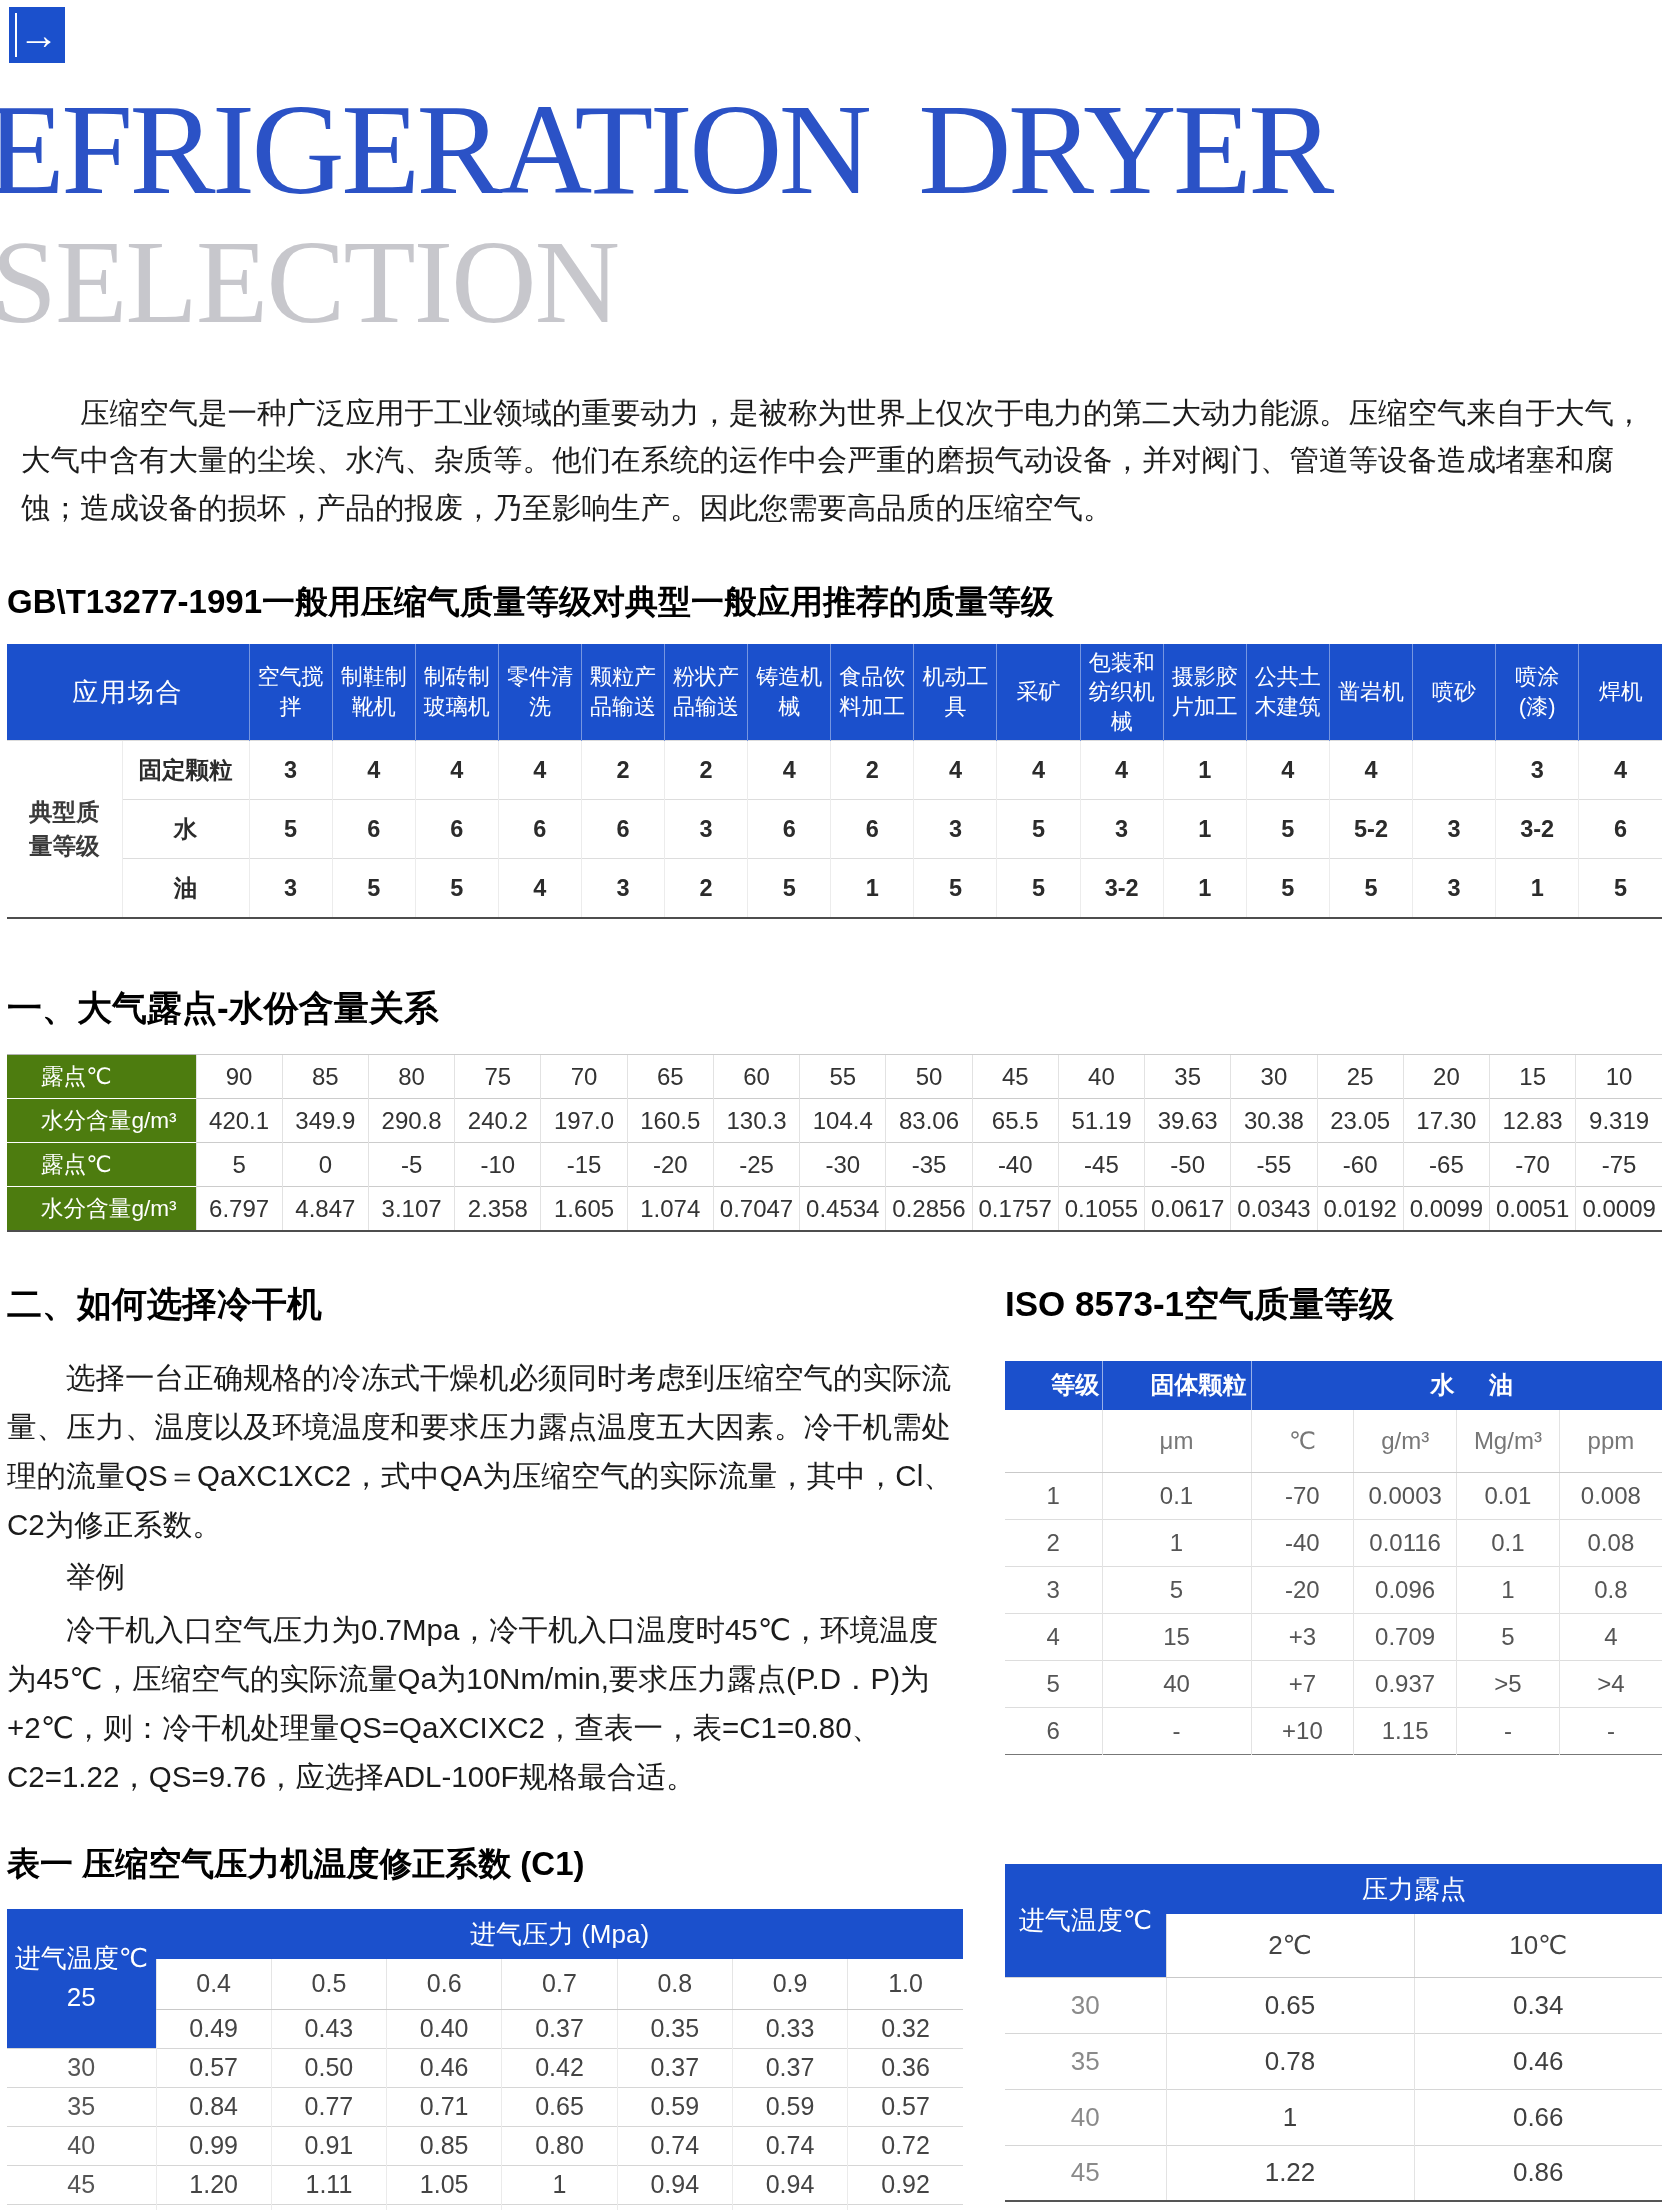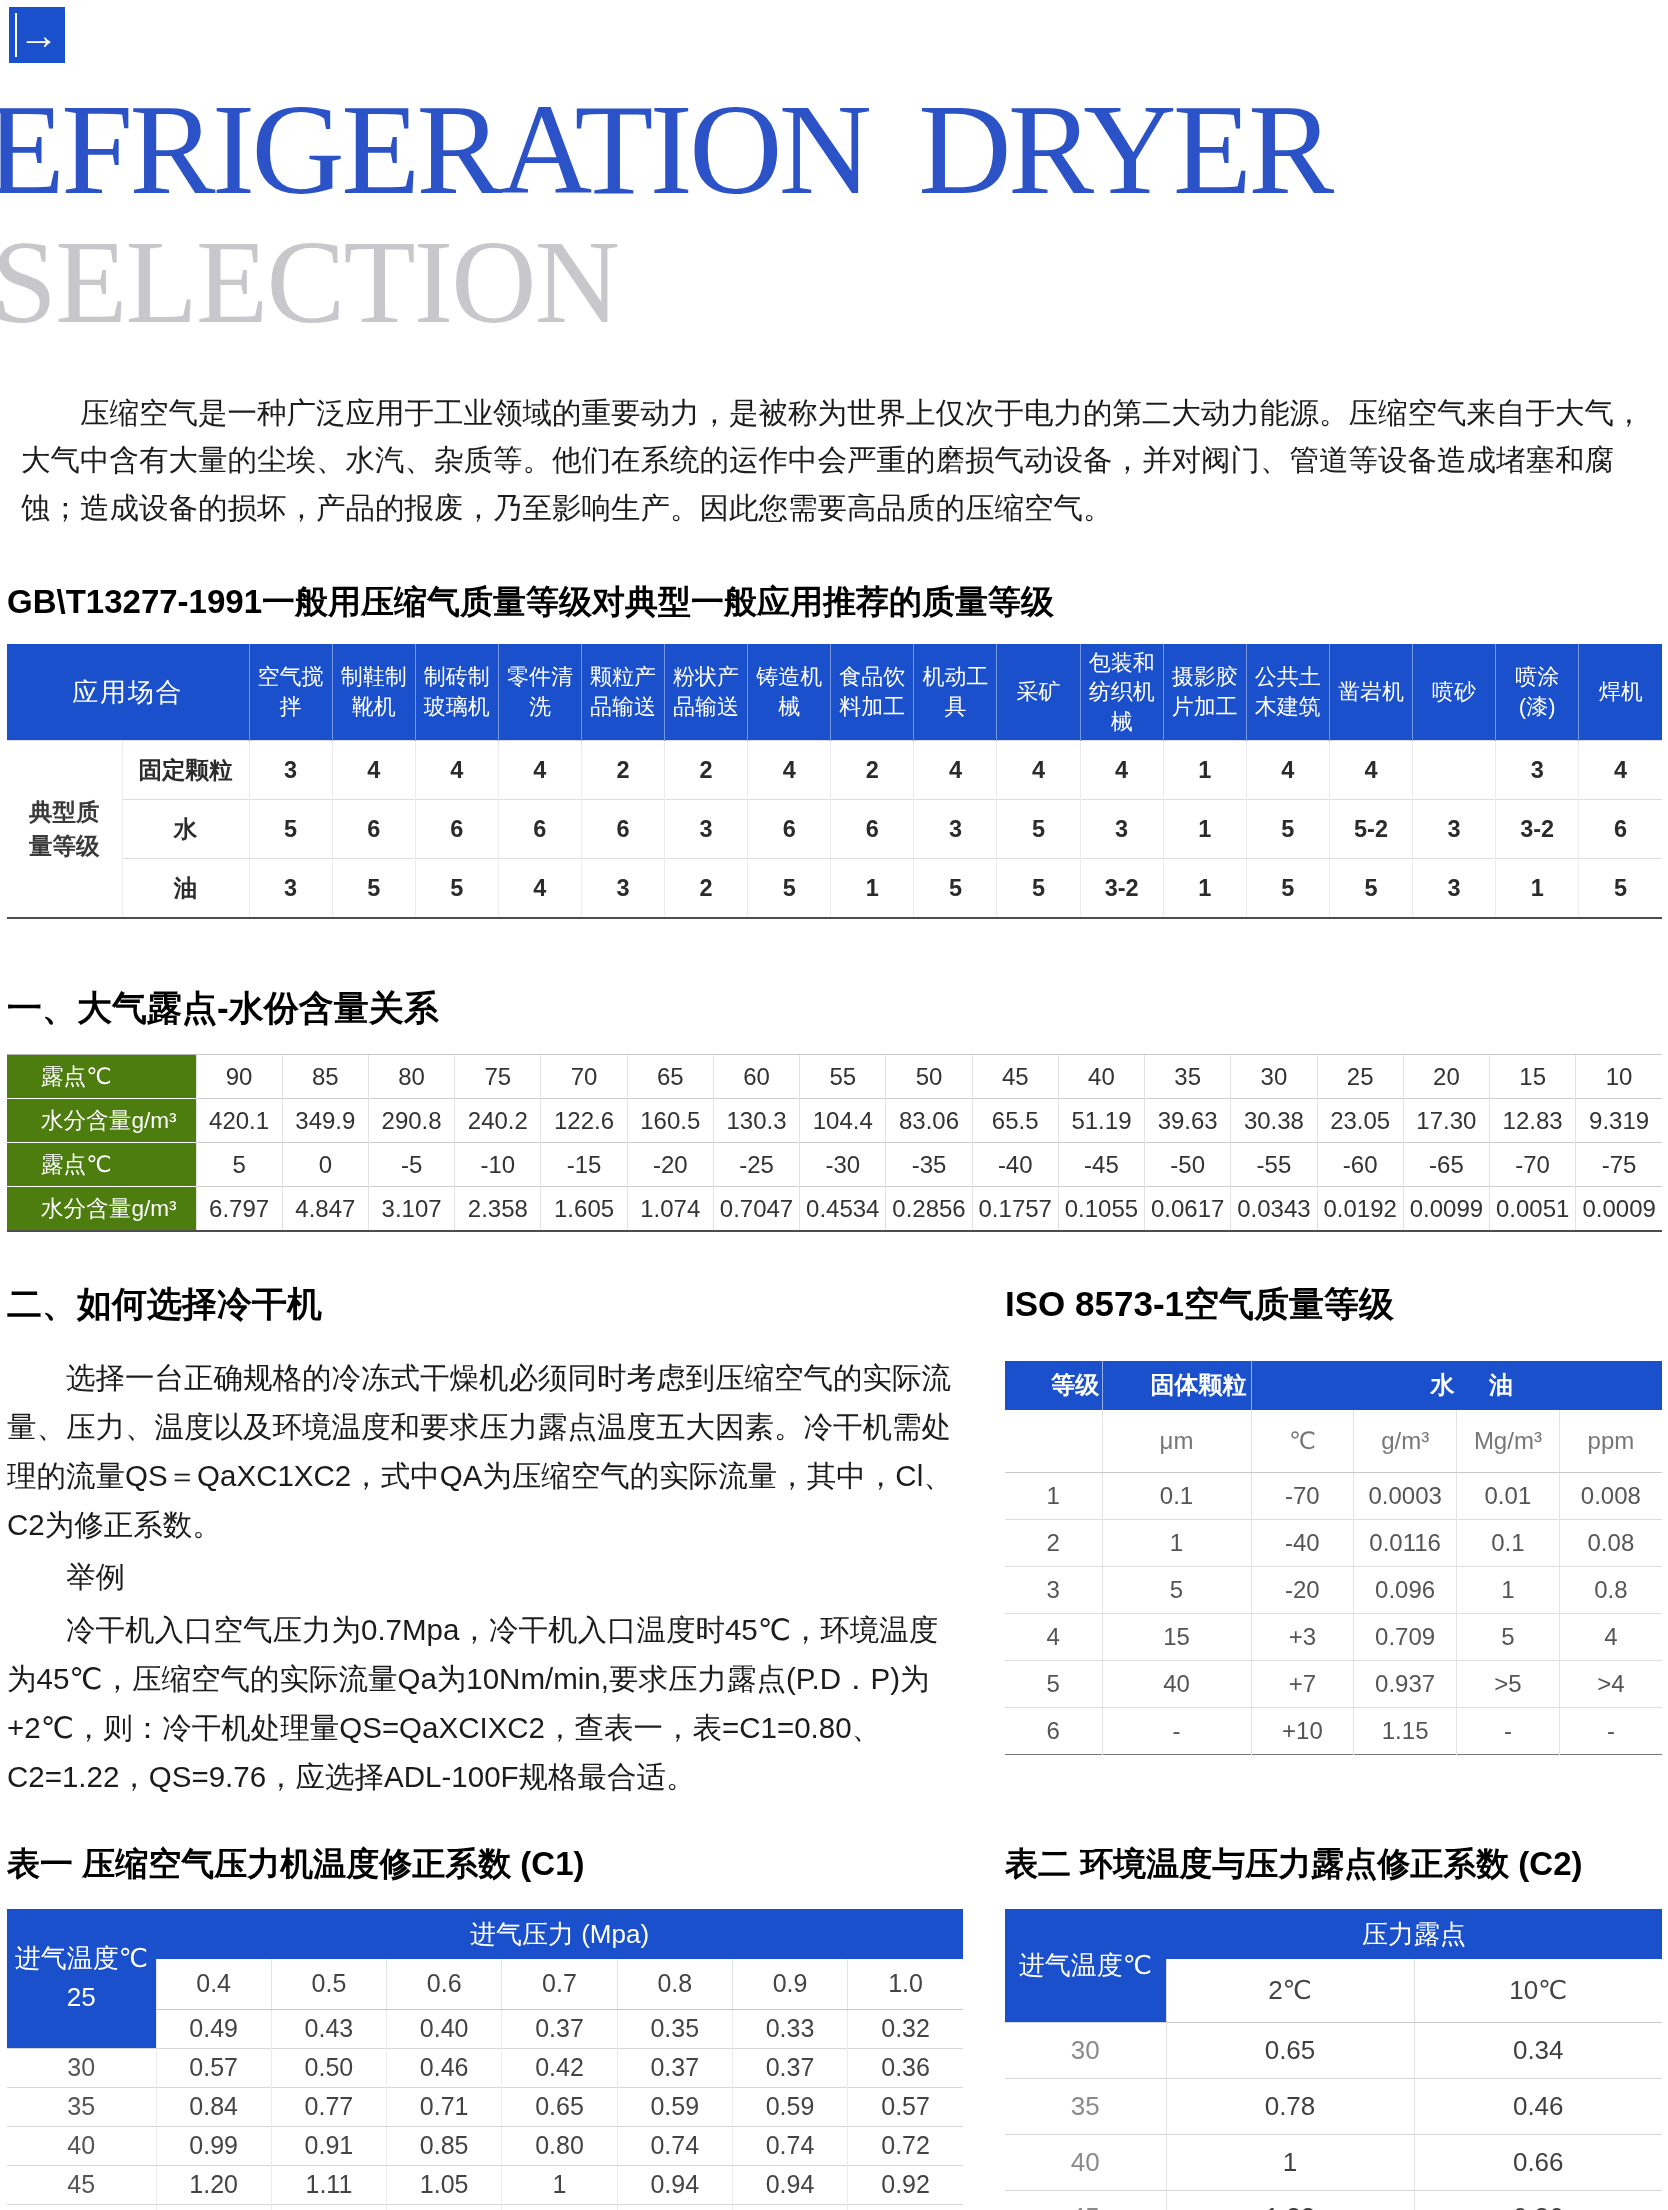--- a/index.html
+++ b/index.html
@@ -211,21 +211,21 @@
           <td>20</td>
           <td>15</td>
           <td>10</td>
         </tr>
     <tr>
       <td class="dew-label">水分含量g/m³</td>
     <td>420.1</td>
           <td>349.9</td>
           <td>290.8</td>
           <td>240.2</td>
-          <td>122.6</td>
+          <td>197.0</td>
           <td>160.5</td>
           <td>130.3</td>
           <td>104.4</td>
           <td>83.06</td>
           <td>65.5</td>
           <td>51.19</td>
           <td>39.63</td>
           <td>30.38</td>
           <td>23.05</td>
           <td>17.30</td>
@@ -438,21 +438,20 @@
               <td>1.18</td>
               <td>0.10</td>
               <td>0.10</td>
               <td>1.07</td>
             </tr>
       </tbody>
         </table>
     </div>
 
     <div class="t2-block">
-      <div class="tbl-heading">表二  环境温度与压力露点修正系数 (C2)</div>
       <table class="c2-table">
         <colgroup>
             <col style="width:161px">
           </colgroup>
         <tbody>
             <tr>
           <td class="c2-corner" rowspan="2">进气温度℃</td>
           <td class="bhead" colspan="2">压力露点</td>
         </tr>
         <tr class="subrow2">

